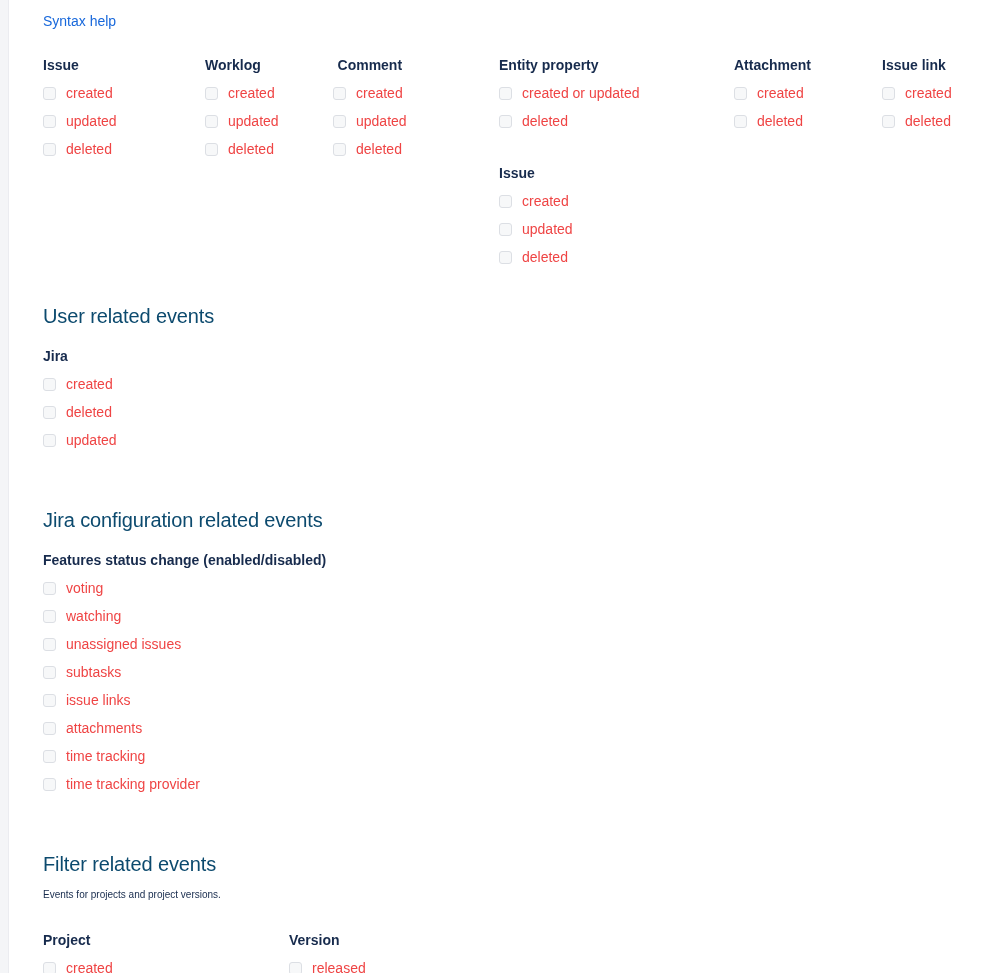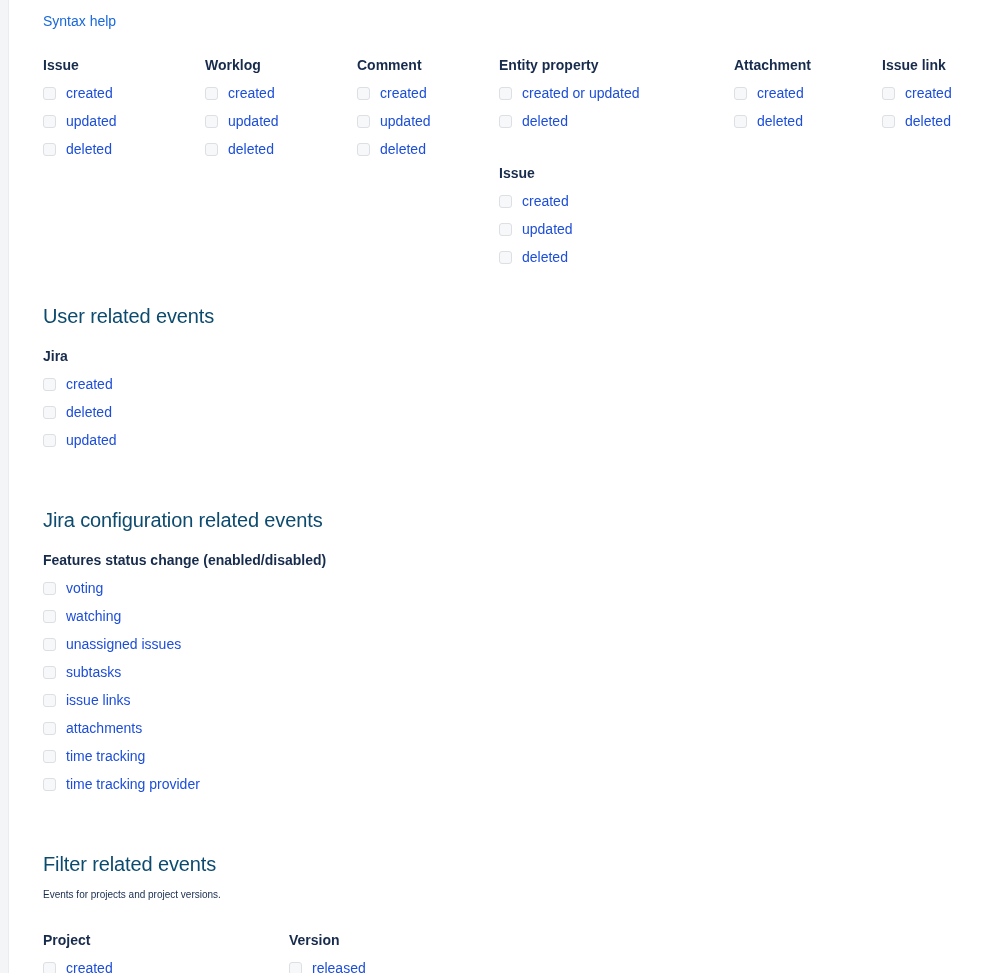--- a/index.html
+++ b/index.html
@@ -91,34 +91,34 @@
     border: 1px solid #dcdfe4;
     border-radius: 3px;
     background: #f7f8f9;
     box-sizing: border-box;
     margin-right: 10px;
   }
 
   .cb-label {
     font-size: 14px;
     line-height: 20px;
-    color: #1d4ed8;
+    color: #ef4444;
     white-space: nowrap;
   }
 
   
   .events-grid {
     position: relative;
     margin-top: 24px;
     height: 205px;
   }
   .col { position: absolute; top: 0; }
   .col-issue      { left: 0px;   }
   .col-worklog    { left: 162px; }
-  .col-comment    { left: 314px; }
+  .col-comment    { left: 290px; text-align: center; }
   .col-entity     { left: 456px; }
   .col-attachment { left: 691px; }
   .col-issuelink  { left: 839px; }
 
   .subgroup-filter { margin-top: 28px; }
 
   .block-user   { margin-top: 44px; }
   .block-jira   { margin-top: 54px; }
   .block-proj   { margin-top: 54px; }
   .desc-gap     { margin-top: 9px; }

